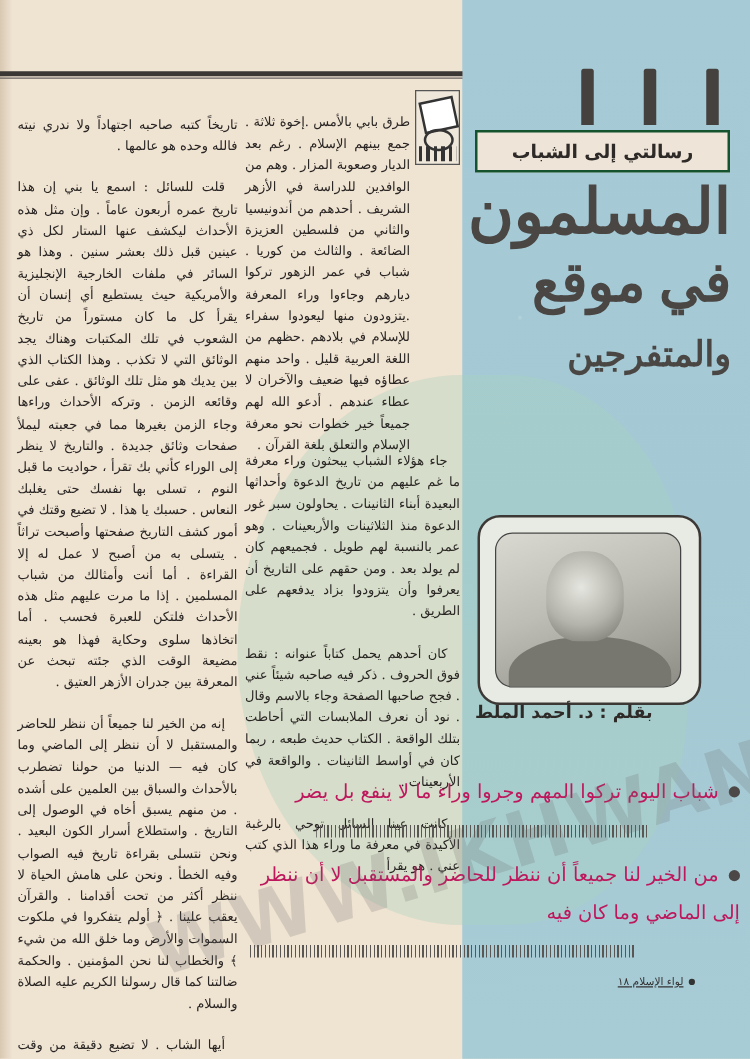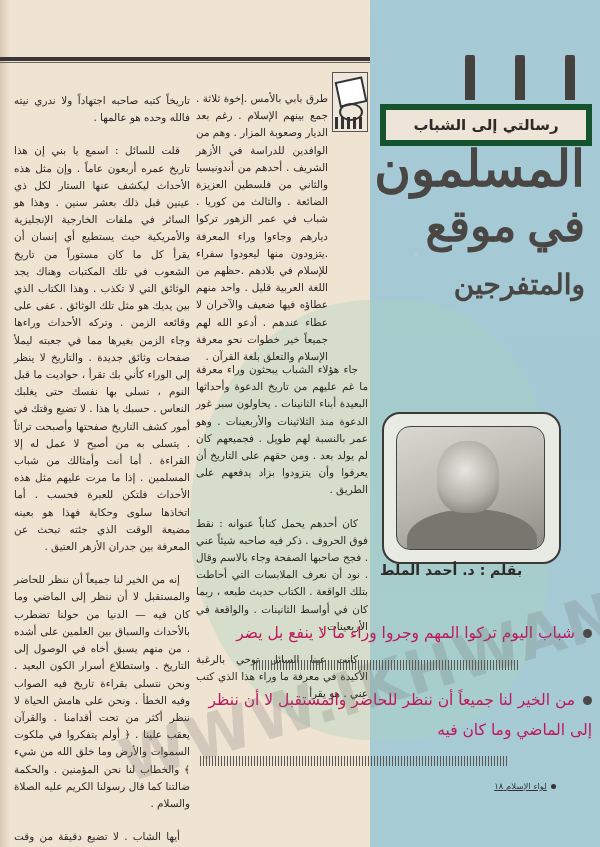--- a/index.html
+++ b/index.html
@@ -38,21 +38,21 @@
   
   .title-bars {
     position: absolute; left: 465px; top: 55px; width: 120px; height: 45px;
   }
   .title-bars span {
     position: absolute; top: 0; width: 10px; height: 45px; background: #45413f;
     border-radius: 2px 2px 0 0;
   }
   .series-box {
     position: absolute; left: 380px; top: 104px; width: 200px; height: 30px;
-    background: #eee5d8; border: 6px solid #14532d;
+    background: #eee5d8; border: 2px solid #14532d;
     display: flex; align-items: center; justify-content: center;
     font-family: "DejaVu Sans", sans-serif; font-weight: bold; font-size: 15px;
     direction: rtl; color: #2e2a28;
   }
   .main-title {
     position: absolute; left: 380px; top: 140px; width: 205px;
     direction: rtl; text-align: right;
     font-family: Liberation Serif, serif; font-weight: bold;
     color: #4a4644; line-height: 58px;
   }

